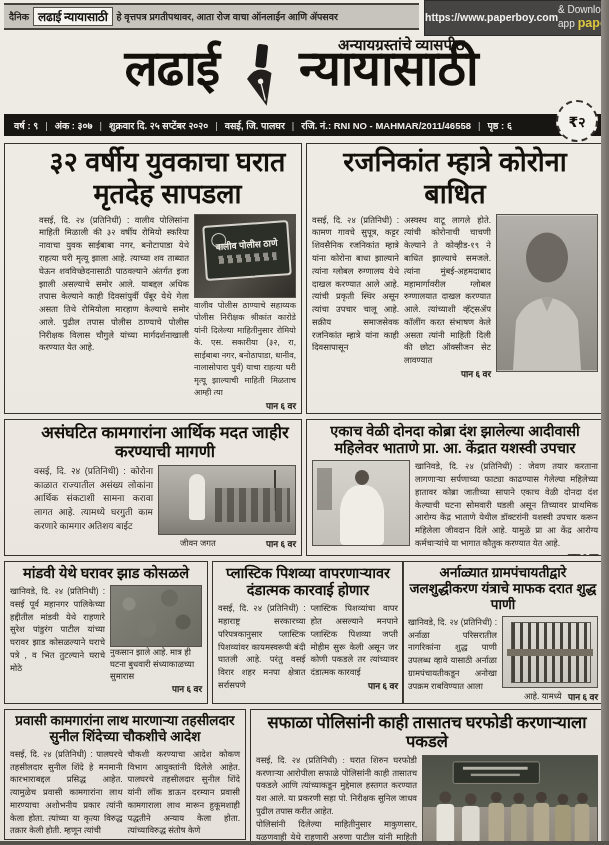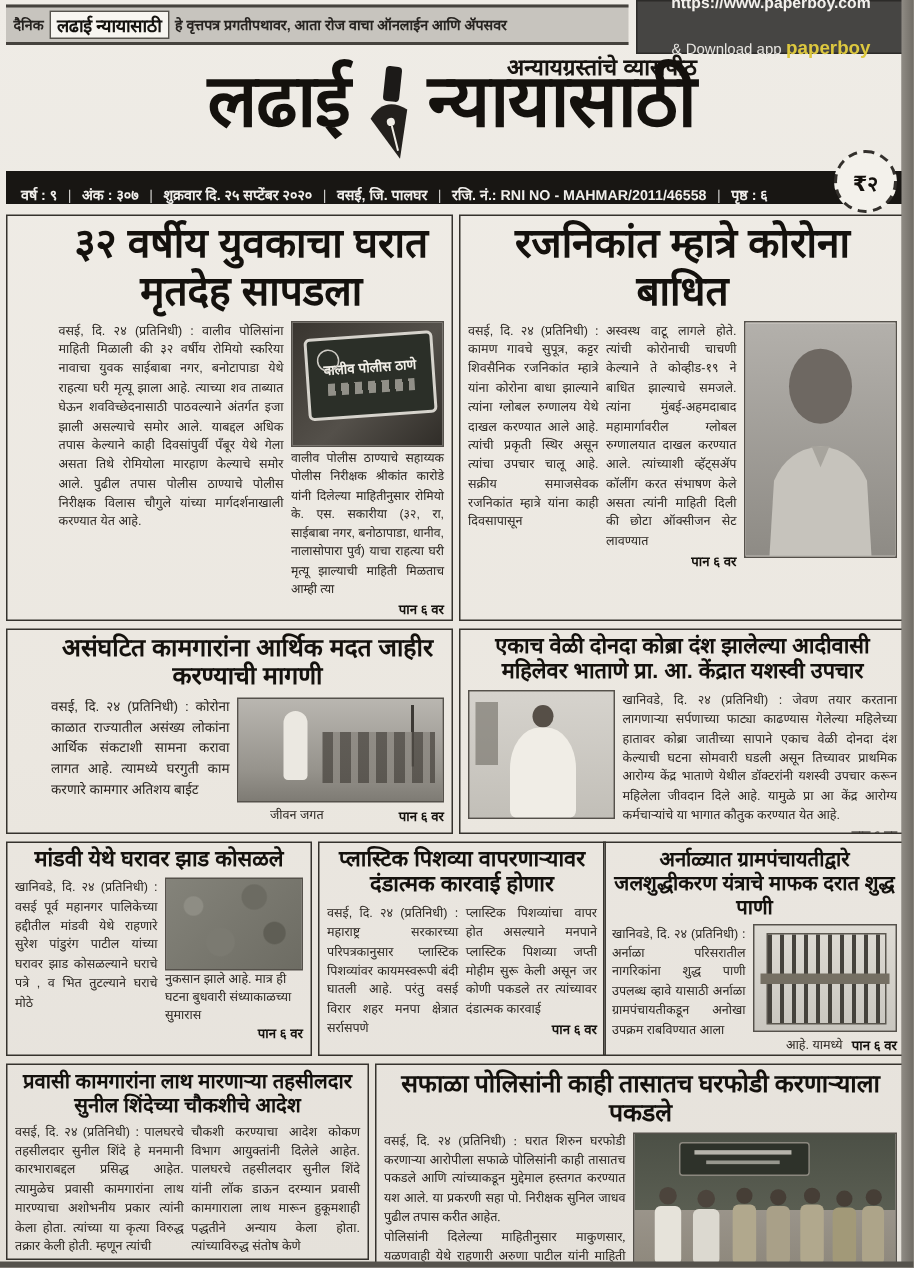--- a/index.html
+++ b/index.html
@@ -21,43 +21,42 @@
     display:flex;align-items:center;gap:4px;padding:0 5px;box-sizing:border-box;
     font-size:9.5px;font-weight:700;color:#262320;white-space:nowrap;overflow:hidden;
   }
   .logo-box{
     background:#f7f5f0;border:1px solid #55524c;padding:0 4px;
     font-size:12px;font-weight:800;color:#14120f;letter-spacing:-0.3px;
   }
   .paperboy-box{
     position:absolute;left:424px;top:0;width:178px;height:34px;
     background:#464543;border:1px solid #2c2b29;
-    display:flex;flex-direction:column;justify-content:center;align-items:center;
+    display:flex;flex-direction:row;align-items:center;
     line-height:1.25;
-    gap:16px;
   }
   .paperboy-box .url{font-size:10.5px;font-weight:700;color:#f2f0ec;}
   .paperboy-box .dl{font-size:10px;color:#e8e6e2;}
   .paperboy-box .brand{color:#ddc83f;font-weight:800;font-size:12.5px;margin-left:3px;}
   
   .tagline{
     position:absolute;left:338px;top:34px;font-size:15px;font-weight:800;color:#171410;
   }
   .title-row{
     position:absolute;left:0;top:42px;width:602px;
-    display:flex;justify-content:center;align-items:flex-start;gap:6px;
+    display:flex;justify-content:center;align-items:flex-start;gap:20px;
   }
   .title-word{
     font-size:49px;font-weight:800;color:#14110d;letter-spacing:-1px;line-height:1.1;
   }
   .pen-wrap{width:36px;height:66px;margin:0 2px;transform:rotate(-14deg) translateY(2px);}
   
   .infobar{
     position:absolute;left:4px;top:114px;width:598px;height:22px;
-    background:#181613;display:flex;align-items:flex-end;padding:0 10px;box-sizing:border-box;
+    background:#181613;display:flex;align-items:center;padding:0 10px;box-sizing:border-box;
     font-size:9.5px;font-weight:700;color:#f1efec;white-space:nowrap;overflow:hidden;
   }
   .ib-item+.ib-item::before{content:"|";margin:0 7px;color:#cfcecb;font-weight:400;}
   .price-badge{
     position:absolute;left:556px;top:100px;width:42px;height:42px;border-radius:50%;
     background:#f3f1eb;border:2px dashed #33302c;box-sizing:border-box;
     display:flex;align-items:center;justify-content:center;
     font-size:14px;font-weight:800;color:#14110d;z-index:3;
   }
   

